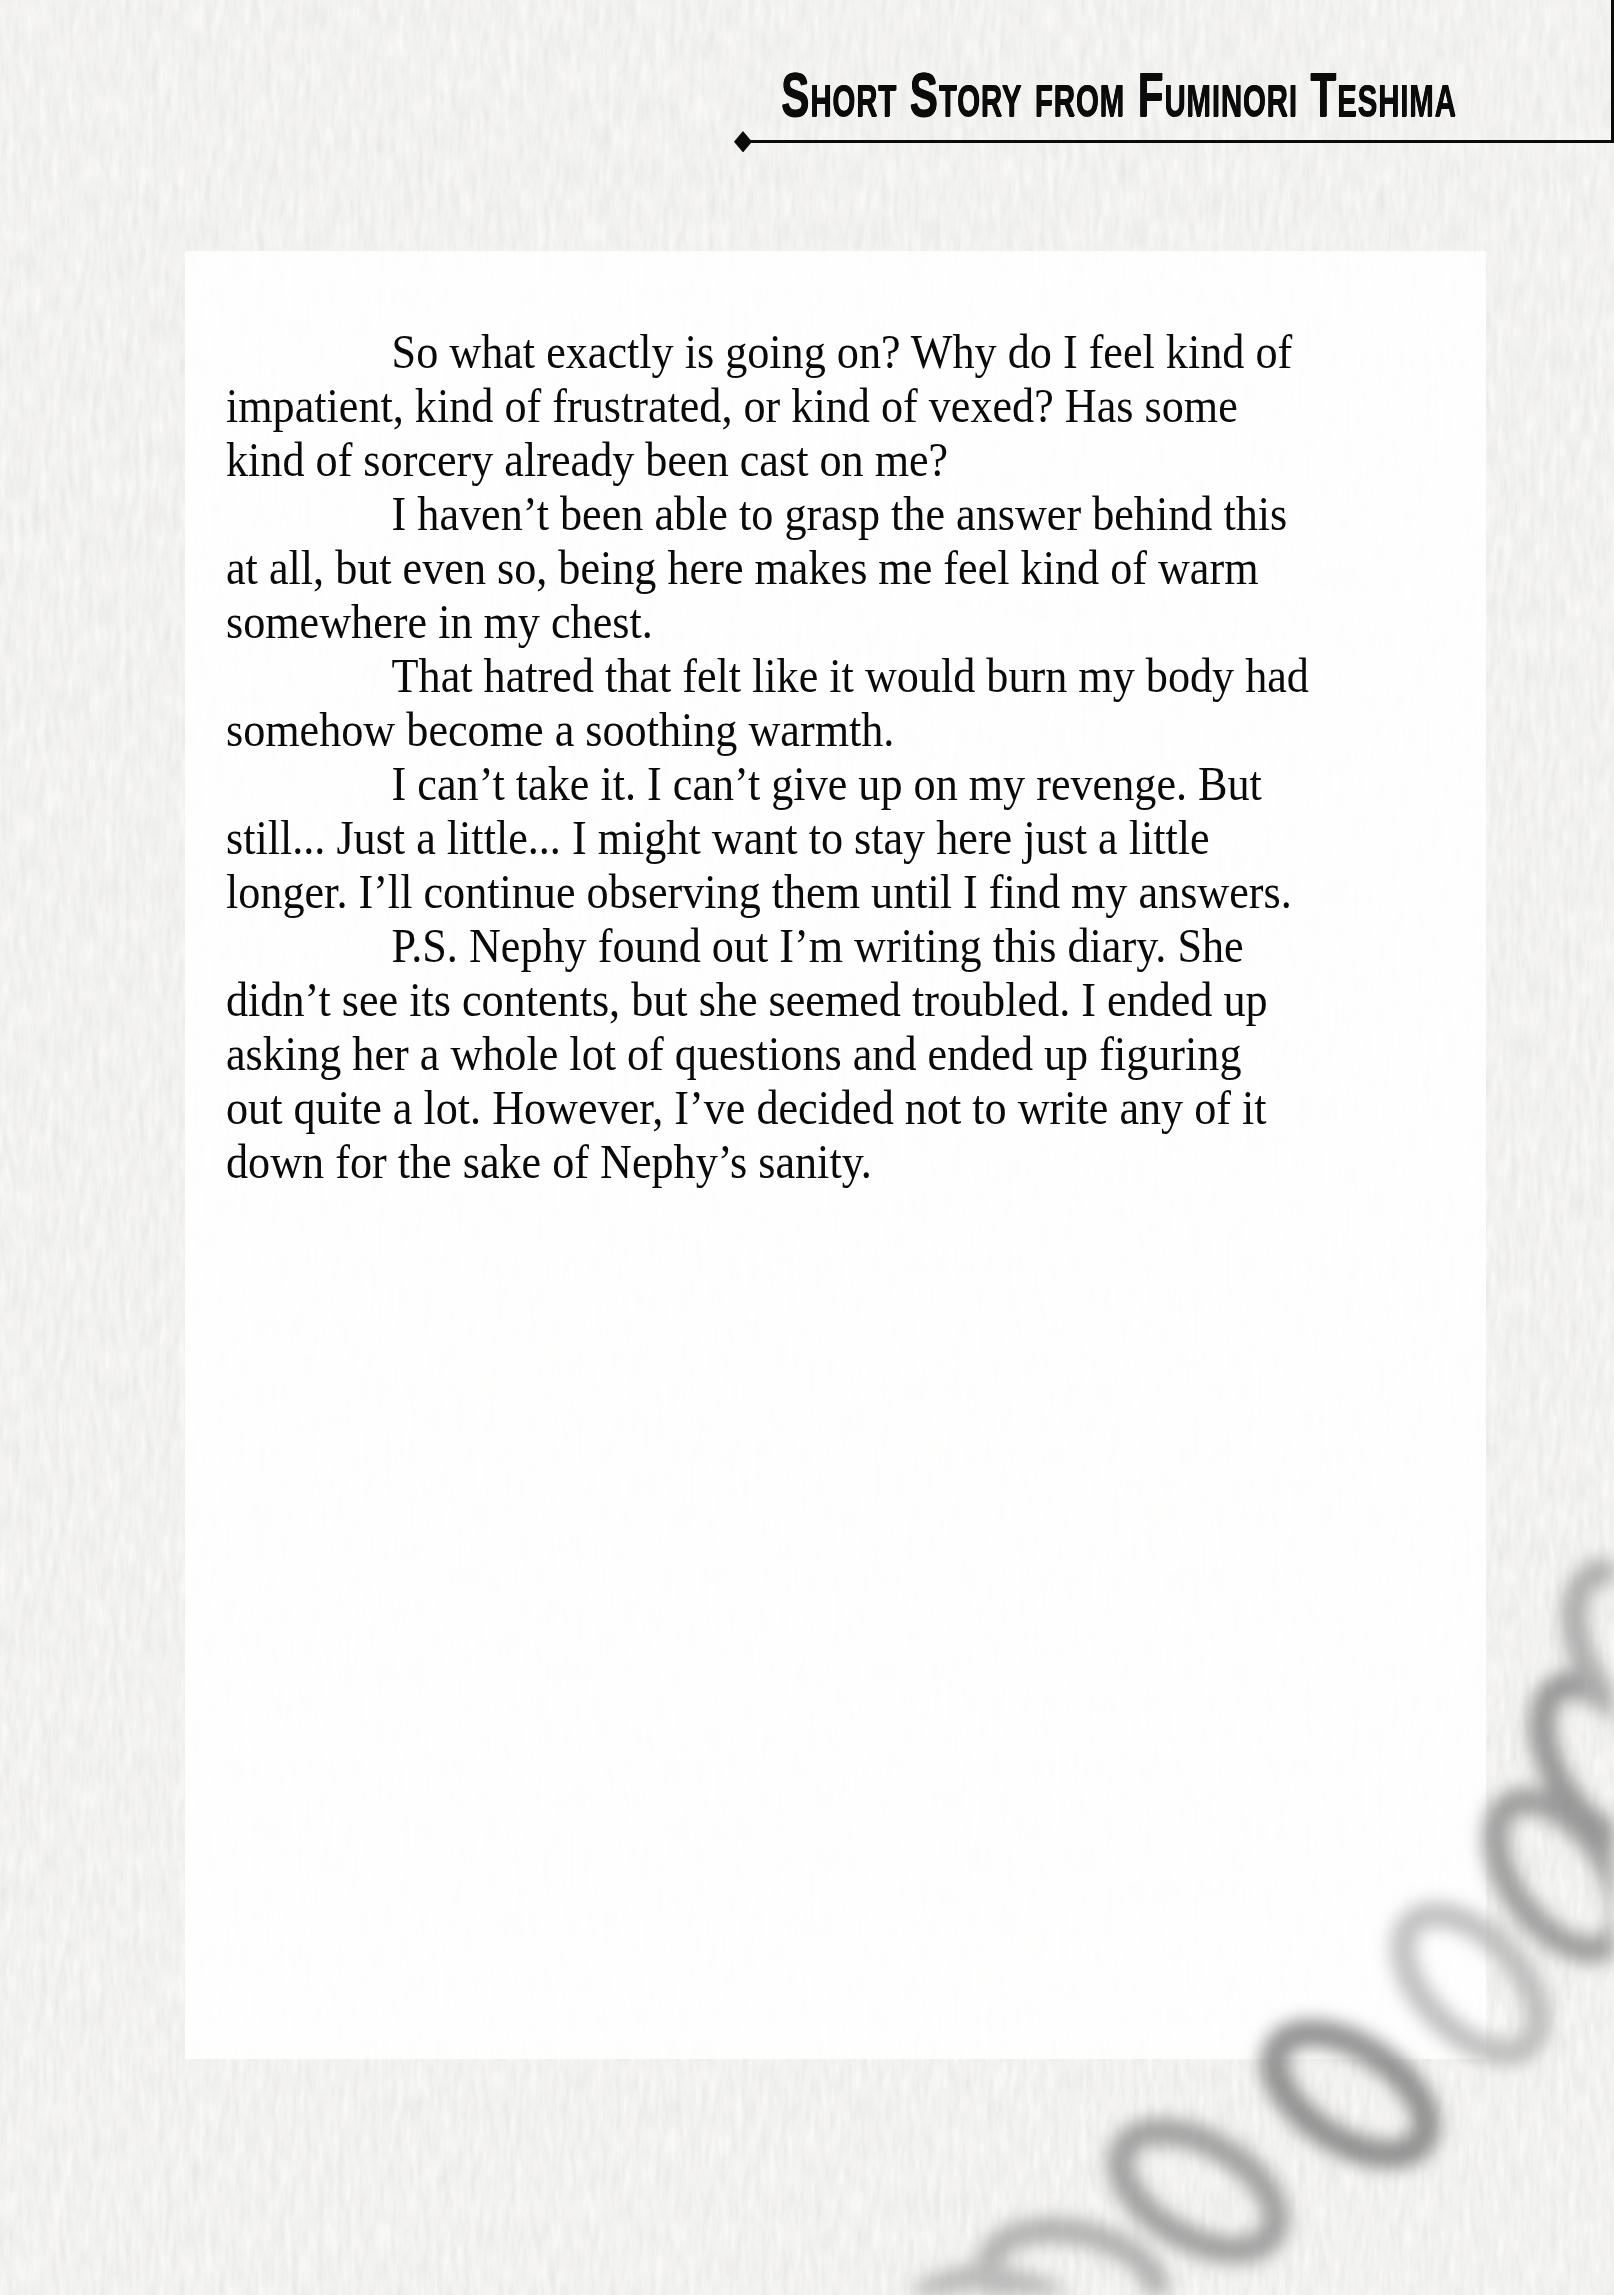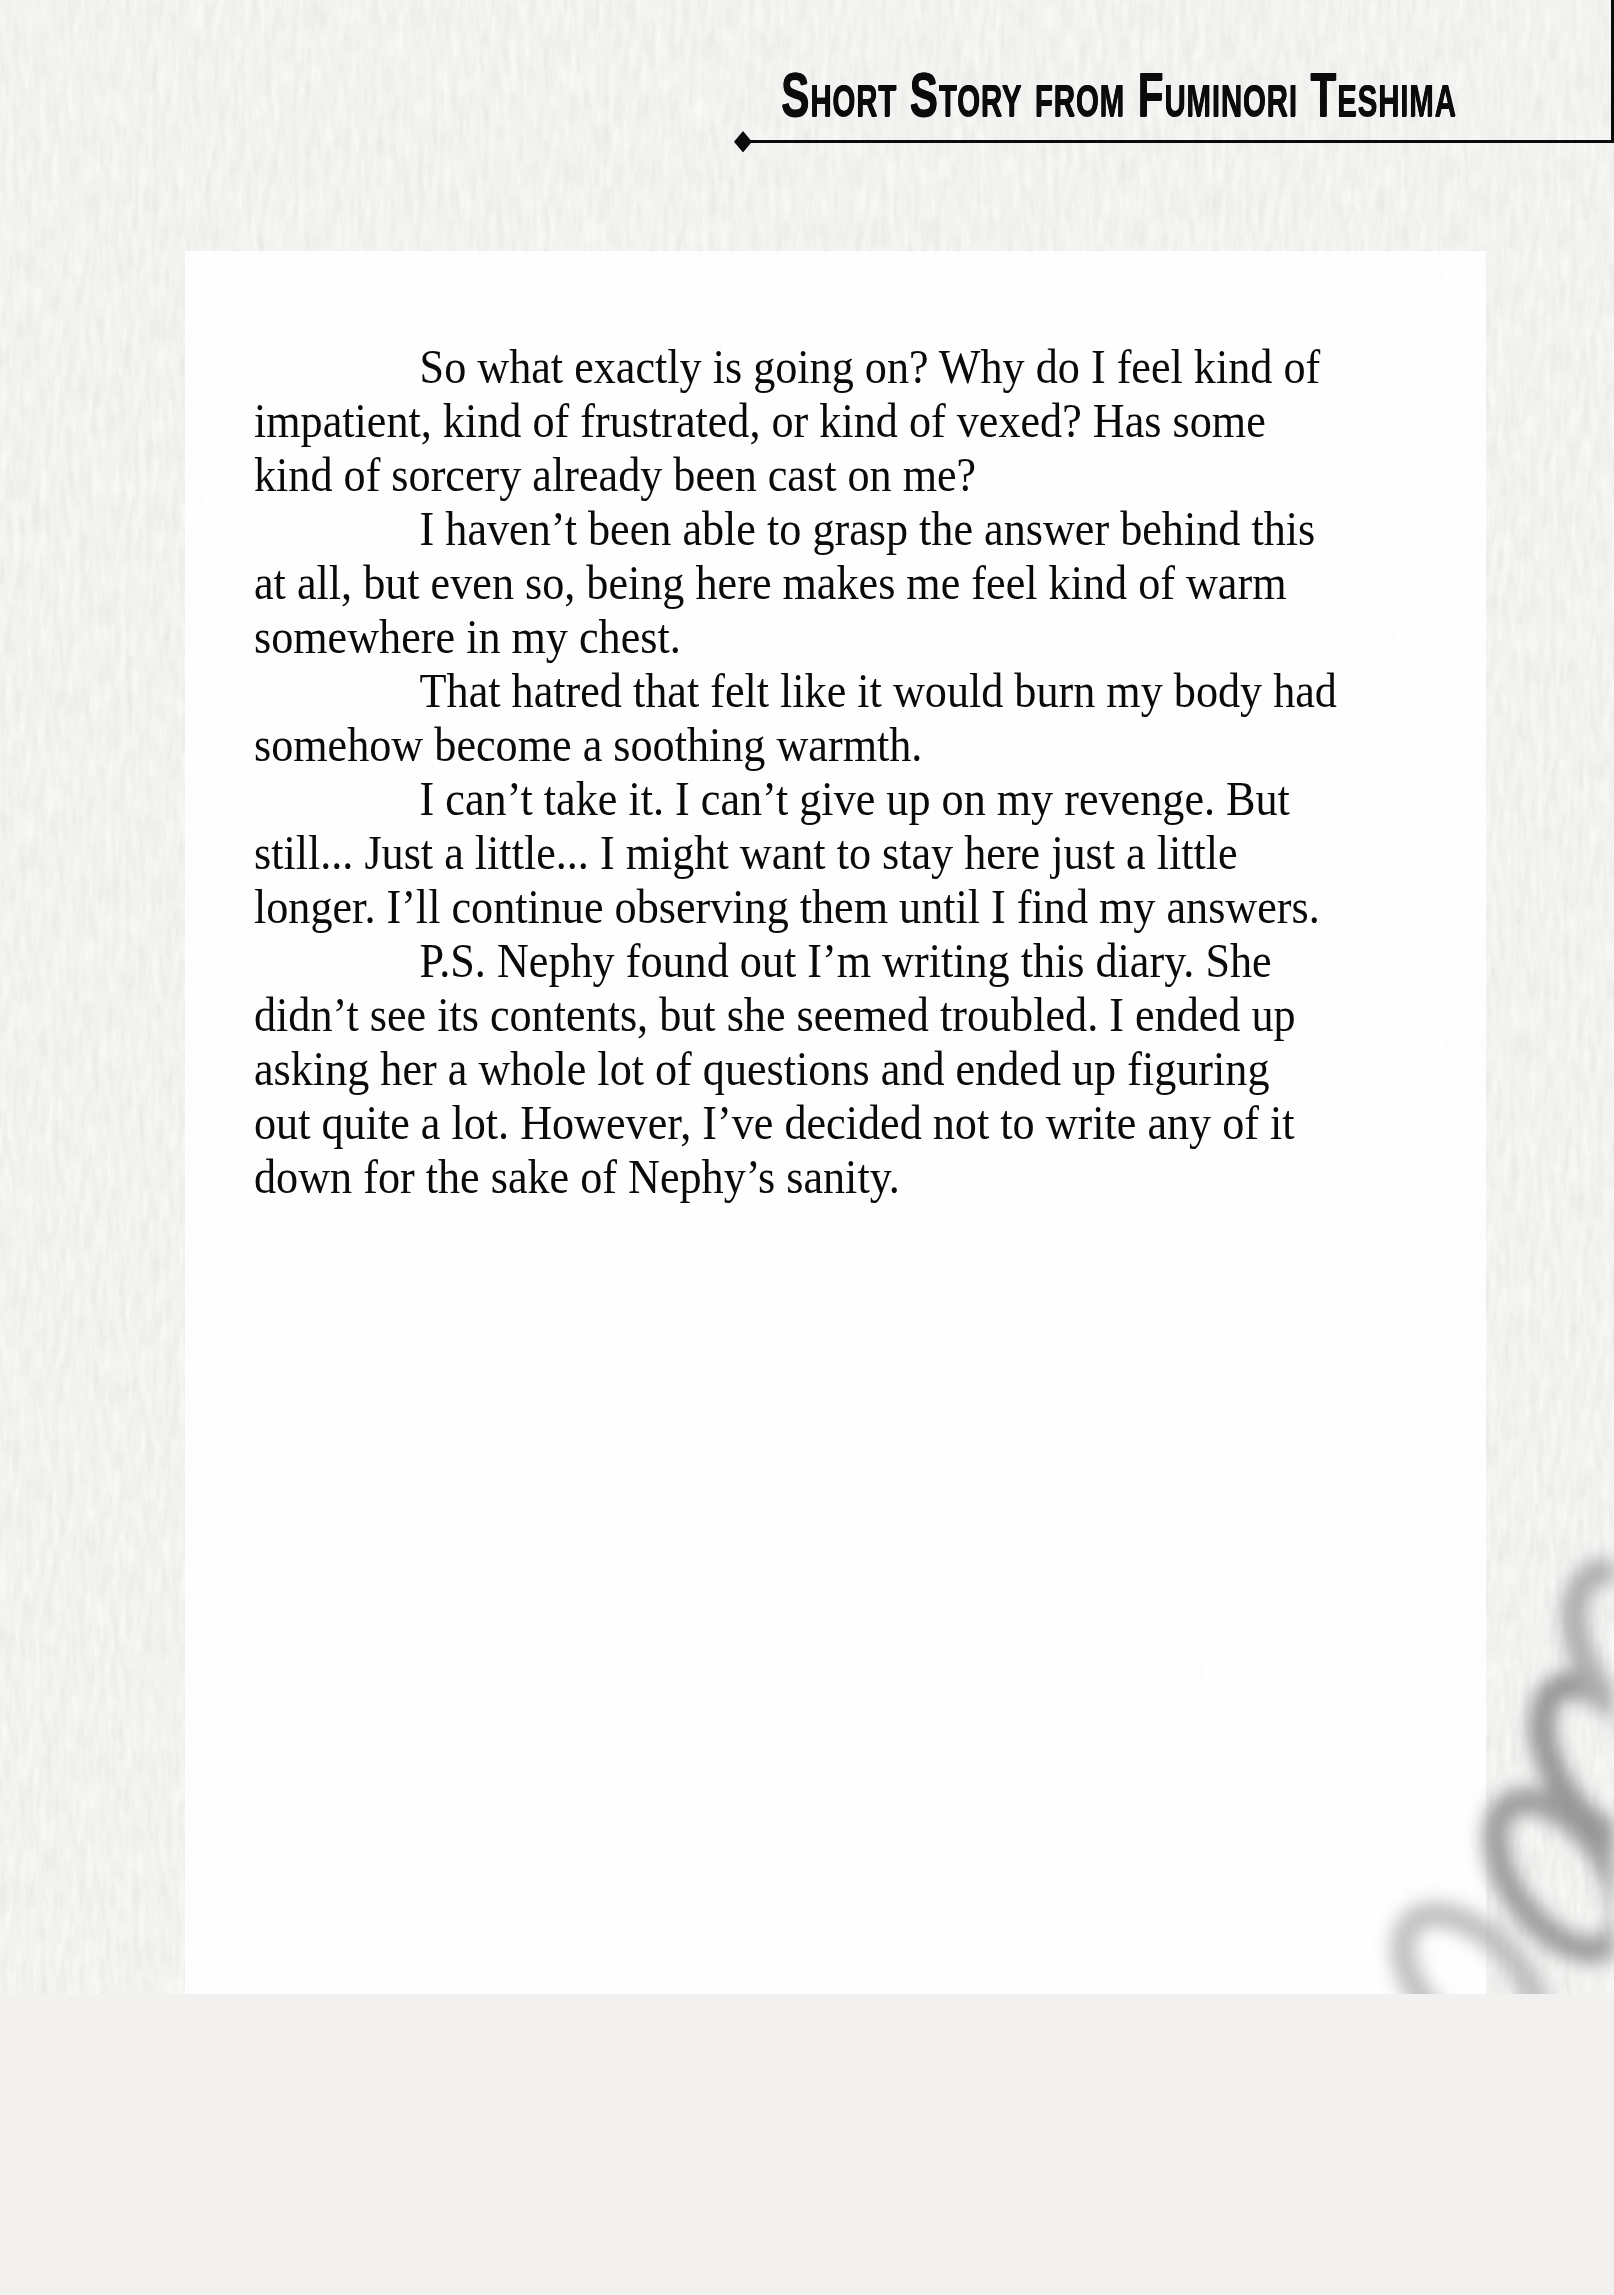--- a/index.html
+++ b/index.html
@@ -7,21 +7,21 @@
     padding: 0;
     width: 1614px;
     height: 2295px;
     overflow: hidden;
     background: #f2f1ef;
     font-family: "Liberation Serif", serif;
   }
   .page {
     position: relative;
     width: 1614px;
-    height: 1994px;
+    height: 2295px;
     overflow: hidden;
   }
   
   .texture {
     position: absolute;
     left: 0; top: 0;
     width: 1614px;
     height: 2295px;
     opacity: 0.55;
     pointer-events: none;
@@ -73,23 +73,22 @@
     position: absolute;
     left: 185px;
     top: 251px;
     width: 1301px;
     height: 1808px;
     background: rgba(255,255,255,0.88);
   }
   .story {
     position: absolute;
     left: 41px;   
-    top: 89px;   
+    top: 74px;   
     width: 1262px;
-    margin-left: 28px;
   }
   .line {
     white-space: nowrap;
     font-family: "Liberation Serif", serif;
     font-size: 48px;
     line-height: 54px;
     color: #0a0a0a;
     transform: scaleX(0.92);
     transform-origin: 0 0;
   }

